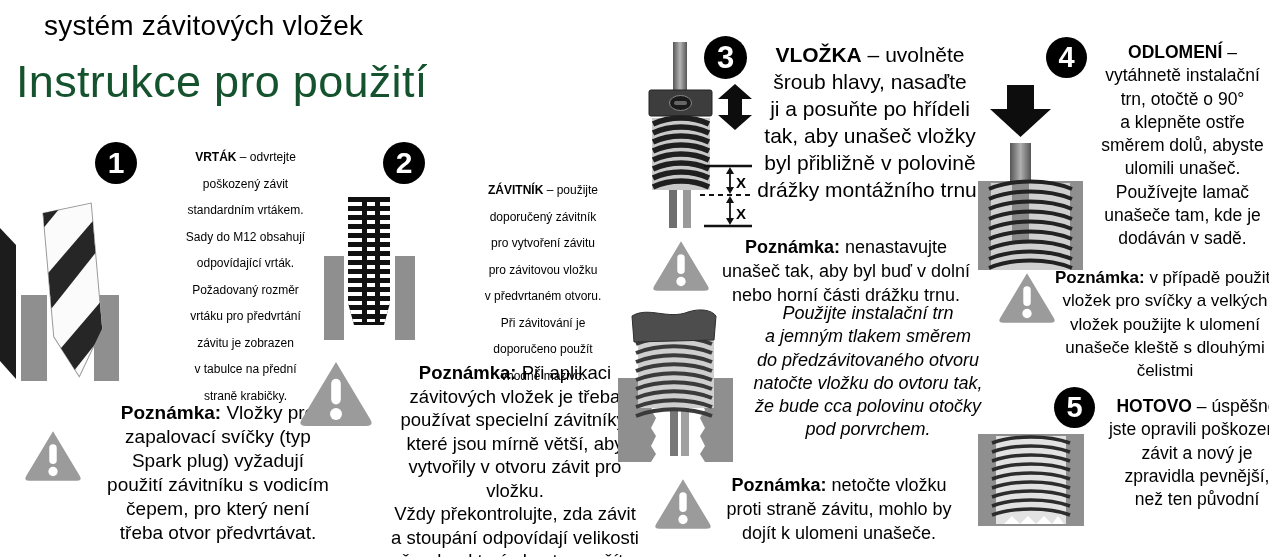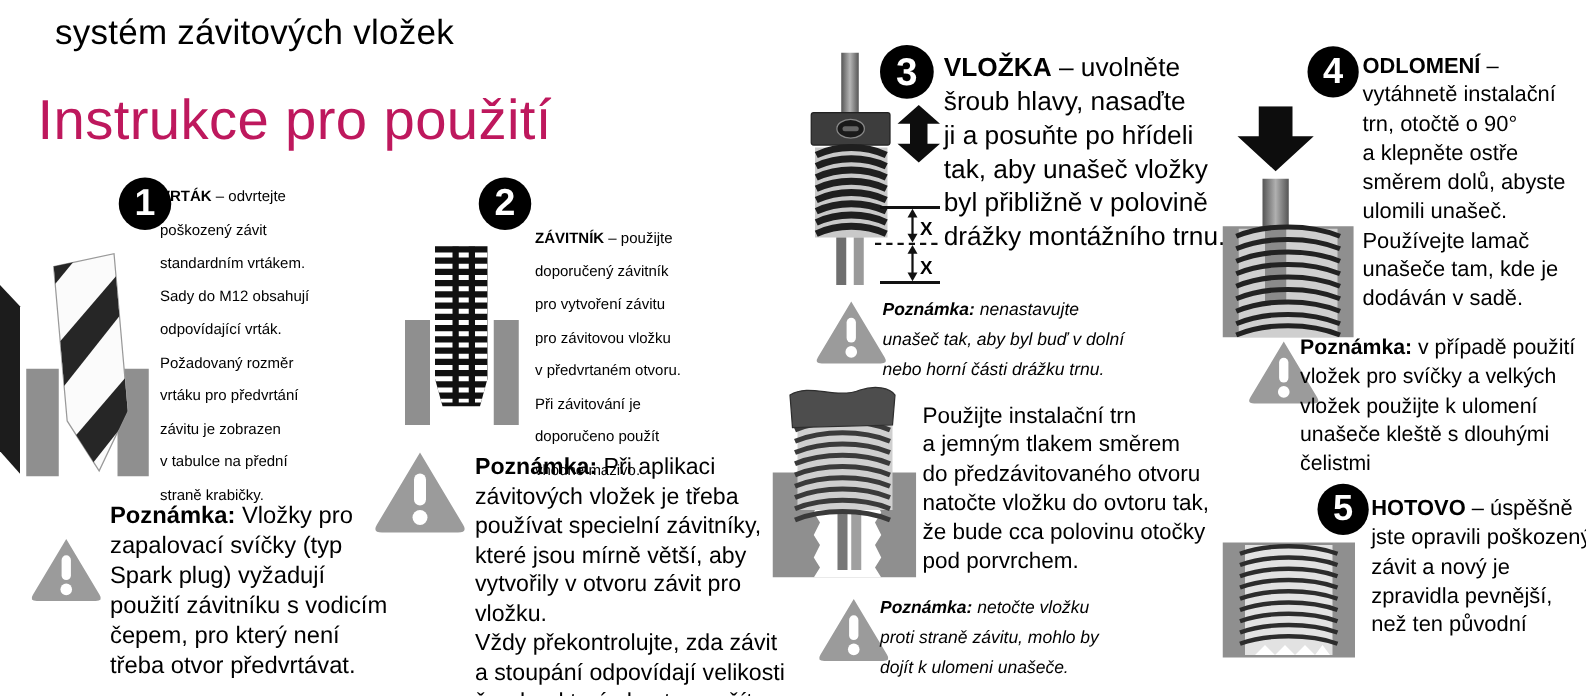--- a/index.html
+++ b/index.html
@@ -1,33 +1,33 @@
 <!DOCTYPE html>
 <html><head>
 <meta charset="utf-8">
 <style>
   html,body { margin:0; padding:0; background:#fff; }
   .sheet {
     position:relative; width:1269px; height:557px; background:#ffffff;
-    font-family:"Liberation Sans", sans-serif; color:#000; overflow:hidden;
+    font-family:"Liberation Sans", sans-serif; color:#000; overflow:hidden;text-align:center;
   }
   .abs { position:absolute; }
   .txt { position:absolute; white-space:pre-line; color:#000; }
   .kicker { position:absolute; left:44px; top:10px; font-size:28px; letter-spacing:0.2px; }
-  .title  { position:absolute; left:12px; top:52px; margin:18px; font-size:45px; font-weight:400; color:#be185d; letter-spacing:0.3px; }
+  .title  { position:absolute; left:12px; top:52px; margin:4px; font-size:45px; font-weight:400; color:#14532d; letter-spacing:0.3px; }
   .badge {
     position:absolute; background:#000; color:#fff; border-radius:50%;
     display:flex; align-items:center; justify-content:center;
     font-weight:700;
   }
   .c12step { font-size:12px;   line-height:26.5px; }
   .c1note  { font-size:19px;   line-height:24px; }
   .c2note  { font-size:18.5px; line-height:23.5px; }
   .c3step  { font-size:21px;   line-height:27px; }
-  .c3note  { font-size:14px;   line-height:24px;font-style:italic; }
+  .c3note  { font-size:18px;   line-height:24px; }
   .c3mid   { font-size:18px;   line-height:23.3px; }
   .c4step  { font-size:17.5px; line-height:23.3px; }
   .c4note  { font-size:17px;   line-height:23.3px; }
   b { font-weight:700; }
   svg text { font-family:"Liberation Sans", sans-serif; font-weight:700; font-size:15px; fill:#000; }
 </style>
 </head>
 <body>
 
 <div class="sheet">
@@ -208,21 +208,21 @@
         <path d="M18,71 c22,-9 54,-9 76,0"></path>
       <path d="M18,80 c22,-9 54,-9 76,0"></path>
         <path d="M18,89 c22,-9 54,-9 76,0"></path>
       <path d="M18,98 c22,-9 54,-9 76,0"></path>
         <path d="M18,107 c22,-9 54,-9 76,0"></path>
       <path d="M18,116 c22,-9 54,-9 76,0"></path>
     </g>
     <path d="M14,16 C30,6 50,20 70,12 C82,8 94,10 98,16 L96,40 L16,42 Z" fill="#4d4d4d" stroke="#2e2e2e"></path>
   </svg>
 
-  <div class="txt c3mid" style="left:738px;top:321px;width:260px;">Použijte instalační trn
+  <div class="txt c3mid" style="left:738px;top:302px;width:260px;font-style:italic;">Použijte instalační trn
 a jemným tlakem směrem
 do předzávitovaného otvoru
 natočte vložku do ovtoru tak,
 že bude cca polovinu otočky
 pod porvrchem.</div>
 
   <svg class="abs" style="left:652px;top:476px;" width="62" height="56" viewBox="0 0 100 90">
     <path d="M50 5 L93 77 Q98 85 88 85 L12 85 Q2 85 7 77 Z" fill="#9b9b9b"></path>
     <rect x="44" y="26" width="12" height="32" rx="6" fill="#fff"></rect>
     <circle cx="50" cy="70" r="7.5" fill="#fff"></circle>

